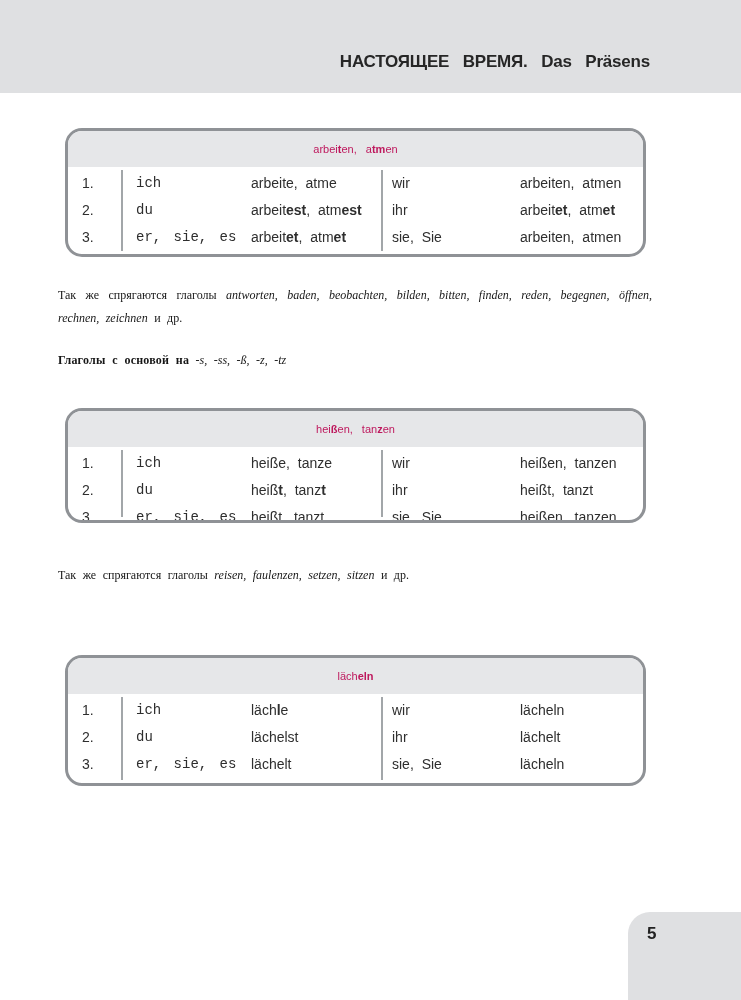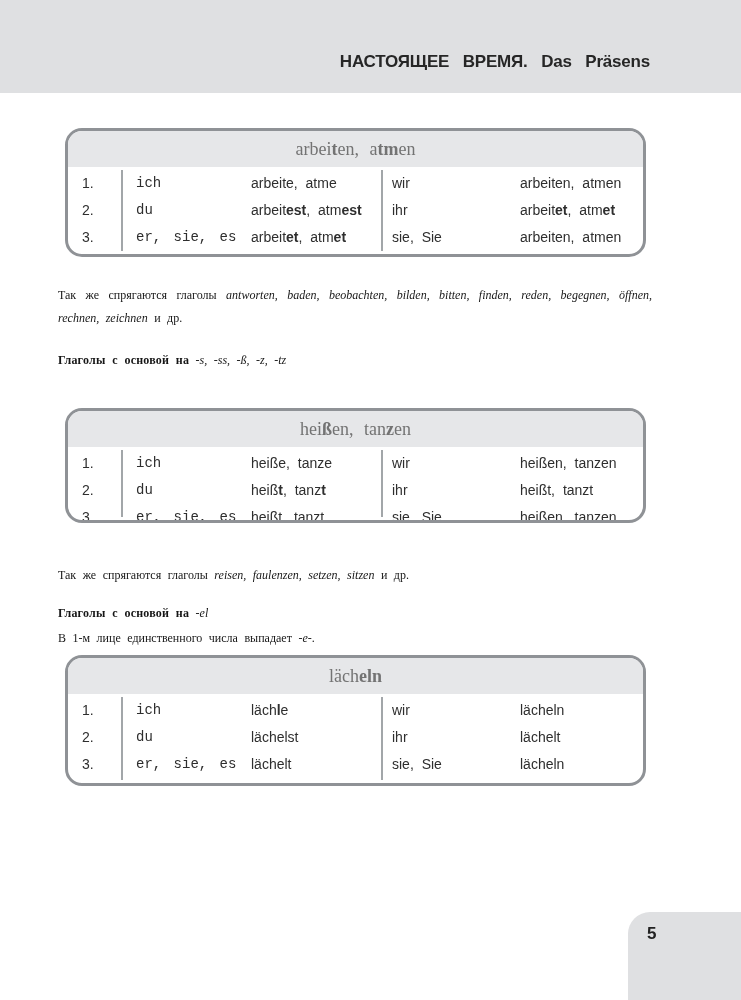--- a/index.html
+++ b/index.html
@@ -21,21 +21,21 @@
   }
   
   .table-box{
     position:absolute;left:65px;width:581px;
     border:3px solid #8f9296;border-radius:17px;
     background:#ffffff;box-sizing:border-box;overflow:hidden;
   }
   .t-header{
     height:36px;background:#e6e7e9;
     display:flex;align-items:center;justify-content:center;
-    font-size:18px;color:#737373;word-spacing:6px;font-family:Liberation Serif, serif;
+    font-size:11px;color:#be185d;word-spacing:6px;
   }
   .t-body{
     display:grid;
     grid-template-columns:50px 127px 133px 140px 1fr;
     grid-auto-rows:27px;
     padding:2px 0 4px 0;
     font-size:14px;color:#2e2e2e;word-spacing:4px;
   }
   .t-body .cell{display:flex;align-items:center;white-space:nowrap;}
   .c-num{padding-left:14px;}
@@ -125,24 +125,20 @@
       <div class="cell c-conj">heißt, tanzt</div>
       <div class="cell c-pro2">sie, Sie</div>
       <div class="cell c-conj2">heißen, tanzen</div>
     </div>
     <div class="vline v1"></div>
     <div class="vline v2"></div>
   </div>
 
   <div class="serif note" style="top:564px">Так же спрягаются глаголы <i>reisen, faulenzen, setzen, sitzen</i> и др.</div>
 
-  <div class="serif rule" style="top:601px">
-    <div class="rule-title"><b>Глаголы с основой на</b> <i>-el</i></div>
-    <div class="rule-body">В 1-м лице единственного числа выпадает <i>-e-</i>.</div>
-  </div>
 
   <div class="table-box" style="top:655px;height:131px">
     <div class="t-header">läch<b>eln</b></div>
     <div class="t-body">
       <div class="cell c-num">1.</div>
       <div class="cell c-pro">ich</div>
       <div class="cell c-conj">läch<b>l</b>e</div>
       <div class="cell c-pro2">wir</div>
       <div class="cell c-conj2">lächeln</div>
       <div class="cell c-num">2.</div>

